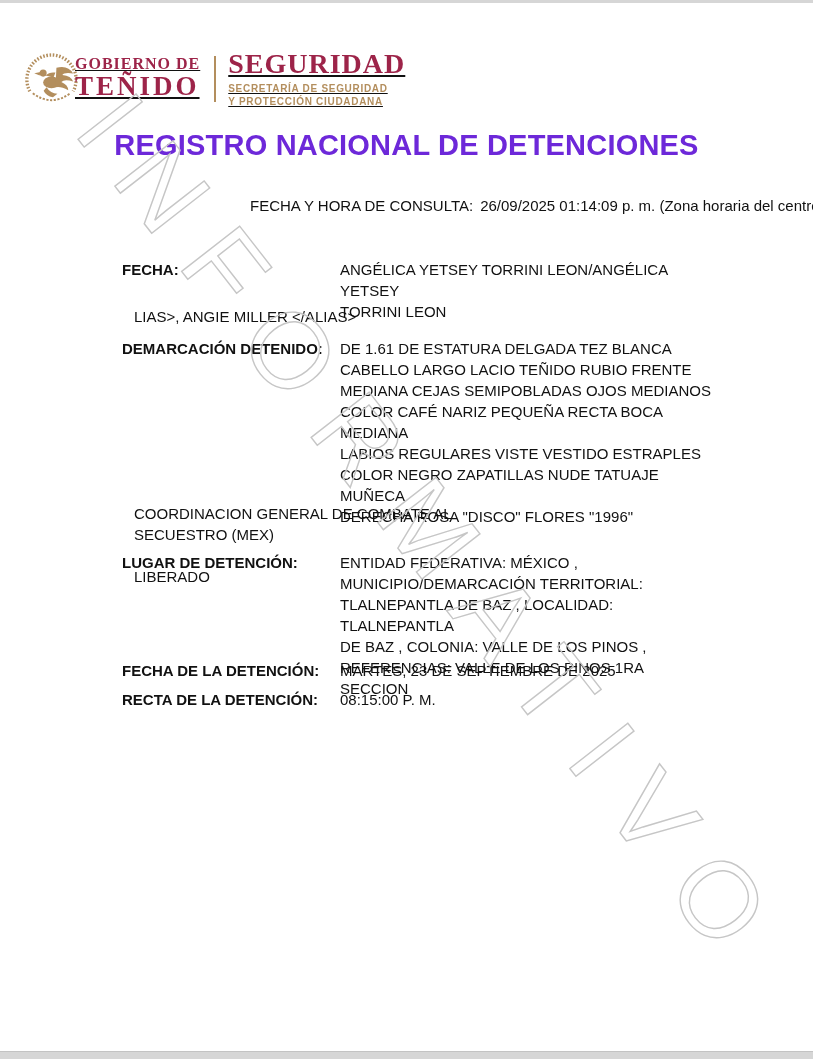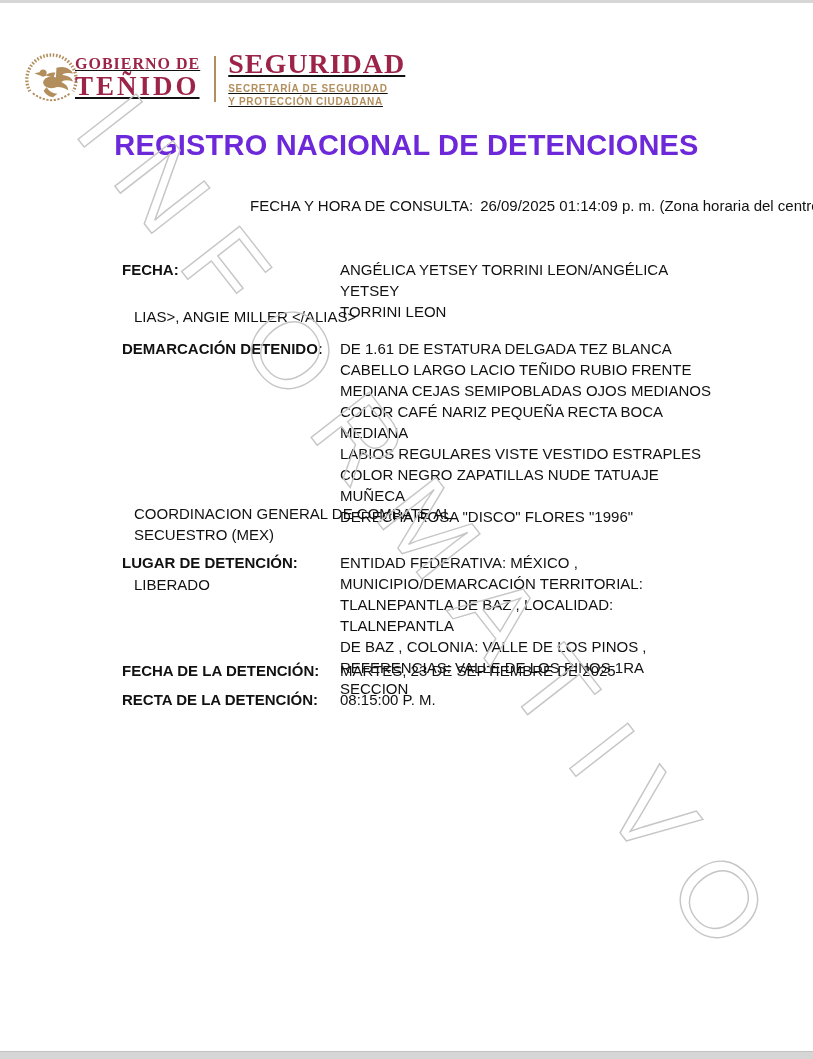--- a/index.html
+++ b/index.html
@@ -52,21 +52,21 @@
     font-size: 29px; font-weight: bold; letter-spacing: 0.2px; color: #6d28d9;
   }
 
   .consult { position: absolute; left: 250px; top: 197px; font-size: 15px; white-space: nowrap; }
   .consult-value { margin-left: 7px; }
 
   .fields { position: absolute; left: 122px; top: 0; width: 600px; font-size: 15px; line-height: 21px; }
   .row { position: absolute; display: flex; align-items: flex-start; }
   .flabel { width: 206px; font-weight: bold; white-space: pre-line; flex: none; }
   .fvalue { width: 372px; margin-left: 12px; white-space: pre-line; }
-  .fvalue .para2 { margin-top: 8px; }
+  .fvalue .para2 { }
 </style>
 </head>
 <body>
 
 <div class="page">
 
   <div class="edge-top"></div>
 
   <div class="watermark">INFORMATIVO</div>
 

